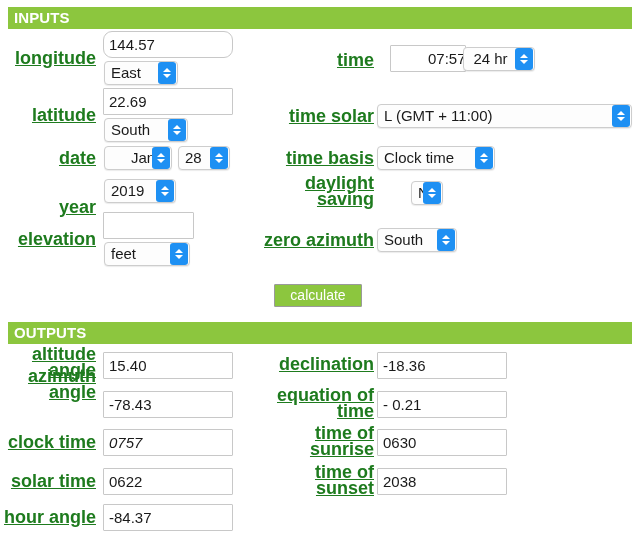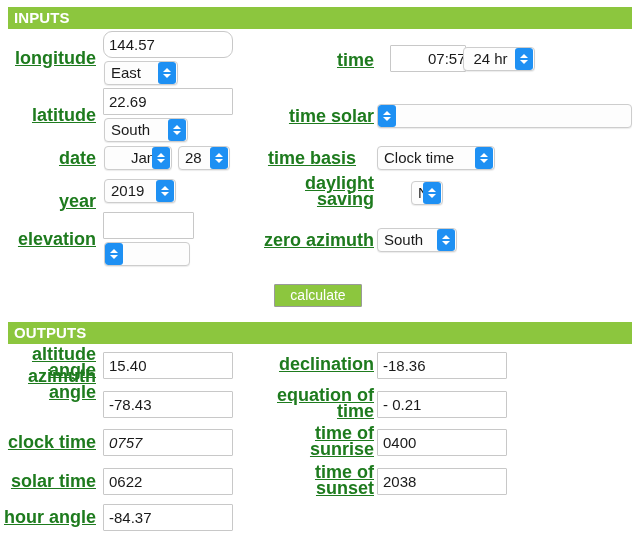--- a/index.html
+++ b/index.html
@@ -170,35 +170,36 @@
 </div>
 
 <div class="sel" style="left:178px; top:146px; width:52px;">
   <span class="sel-text">28</span>
   <span class="sel-arrow">
     <span class="chev up"></span>
       <span class="chev down"></span>
   </span>
 </div>
 
-<div class="lbl" style="left:0px; top:193px; width:96px;text-align:right;">year</div>
+<div class="lbl" style="left:0px; top:199px; width:96px;text-align:right;">year</div>
 
 <div class="sel" style="left:104px; top:179px; width:72px;">
   <span class="sel-text">2019</span>
   <span class="sel-arrow">
     <span class="chev up"></span>
       <span class="chev down"></span>
   </span>
 </div>
 
 <div class="lbl" style="left:0px; top:231px; width:96px;">elevation</div>
 
 <div class="tf" style="left:103px; top:212px; width:91px;"></div>
 
 <div class="sel" style="left:104px; top:242px; width:86px;">
+  <span class="sel-text">feet</span>
   <span class="sel-arrow">
     <span class="chev up"></span>
       <span class="chev down"></span>
   </span>
 </div>
 
 <div class="lbl" style="left:274px; top:52px; width:100px;">time</div>
 
 <div class="tf" style="left:390px; top:45px; width:76px;padding-left:37px;">07:57</div>
 
@@ -206,27 +207,28 @@
   <span class="sel-text">24 hr</span>
   <span class="sel-arrow">
     <span class="chev up"></span>
       <span class="chev down"></span>
   </span>
 </div>
 
 <div class="lbl" style="left:250px; top:108px; width:124px;">time solar</div>
 
 <div class="sel" style="left:377px; top:104px; width:255px;">
-  <span class="sel-arrow">
-    <span class="chev up"></span>
-      <span class="chev down"></span>
-  </span>
-</div>
-
-<div class="lbl" style="left:250px; top:150px; width:124px;text-align:center;">time basis</div>
+  <span class="sel-text">L (GMT + 11:00)</span>
+  <span class="sel-arrow">
+    <span class="chev up"></span>
+      <span class="chev down"></span>
+  </span>
+</div>
+
+<div class="lbl" style="left:250px; top:150px; width:124px;">time basis</div>
 
 <div class="sel" style="left:377px; top:146px; width:118px;">
   <span class="sel-text">Clock time</span>
   <span class="sel-arrow">
     <span class="chev up"></span>
       <span class="chev down"></span>
   </span>
 </div>
 
 <div class="lbl" style="left:250px; top:175px; width:124px;">daylight
@@ -273,17 +275,17 @@
 
 <div class="lbl" style="left:250px; top:356px; width:124px;">declination</div>
 <div class="tf" style="left:377px; top:352px; width:130px;">-18.36</div>
 
 <div class="lbl" style="left:250px; top:387px; width:124px;">equation of
 time</div>
 <div class="tf" style="left:377px; top:391px; width:130px;">- 0.21</div>
 
 <div class="lbl" style="left:250px; top:425px; width:124px;">time of
 sunrise</div>
-<div class="tf" style="left:377px; top:429px; width:130px;">0400</div>
+<div class="tf" style="left:377px; top:429px; width:130px;">0630</div>
 
 <div class="lbl" style="left:250px; top:464px; width:124px;">time of
 sunset</div>
 <div class="tf" style="left:377px; top:468px; width:130px;">2038</div>
 
 </body></html>

